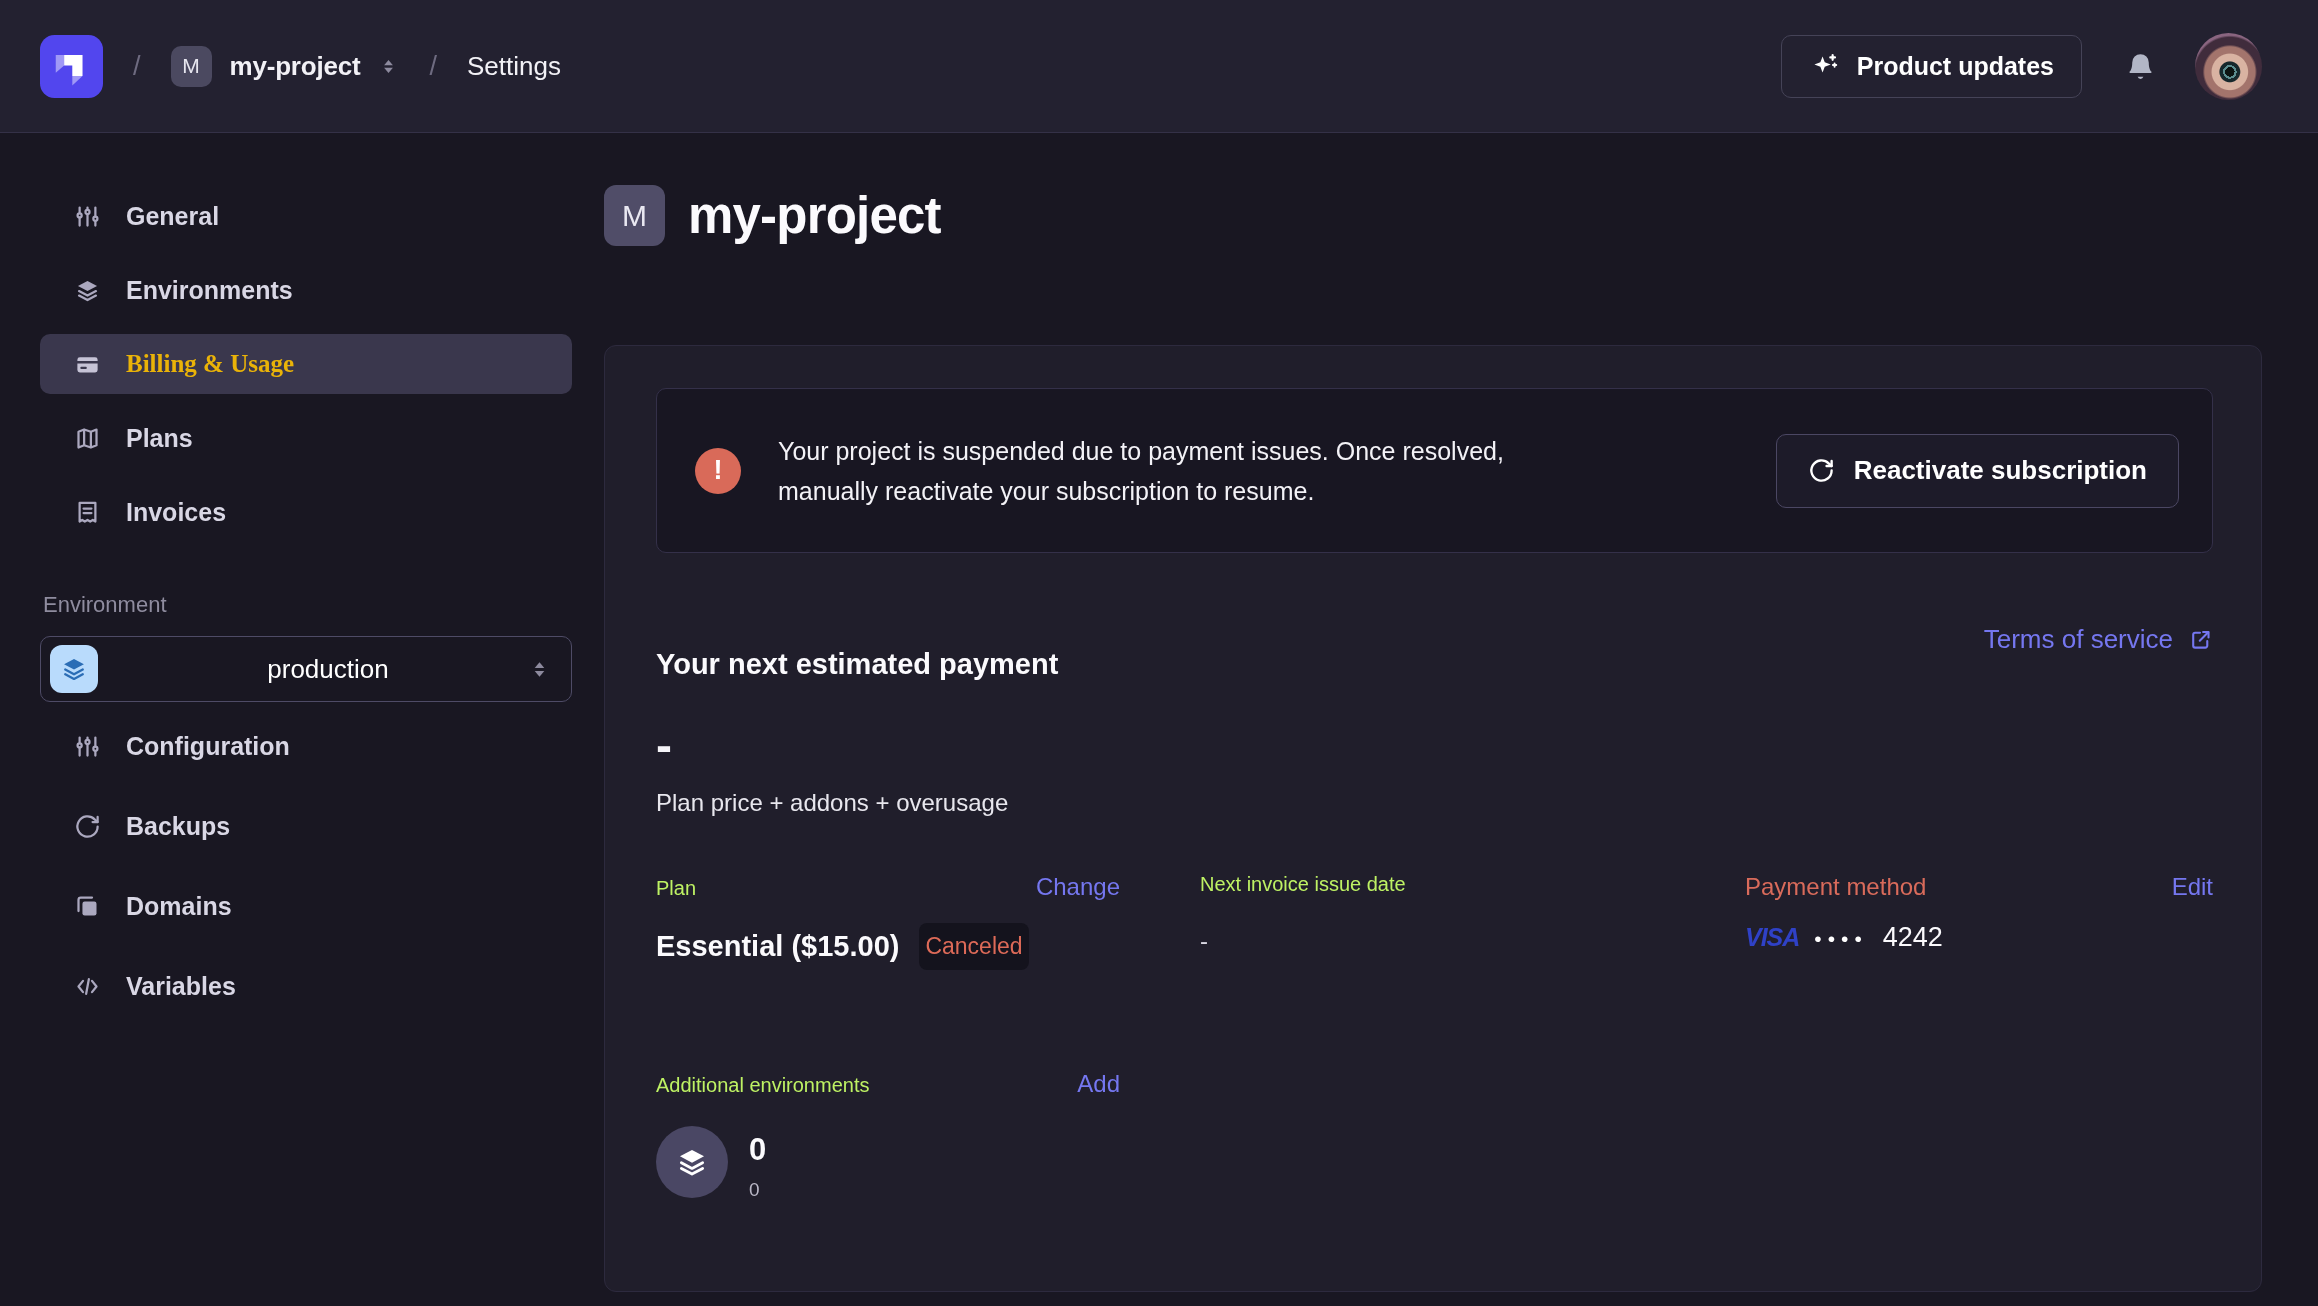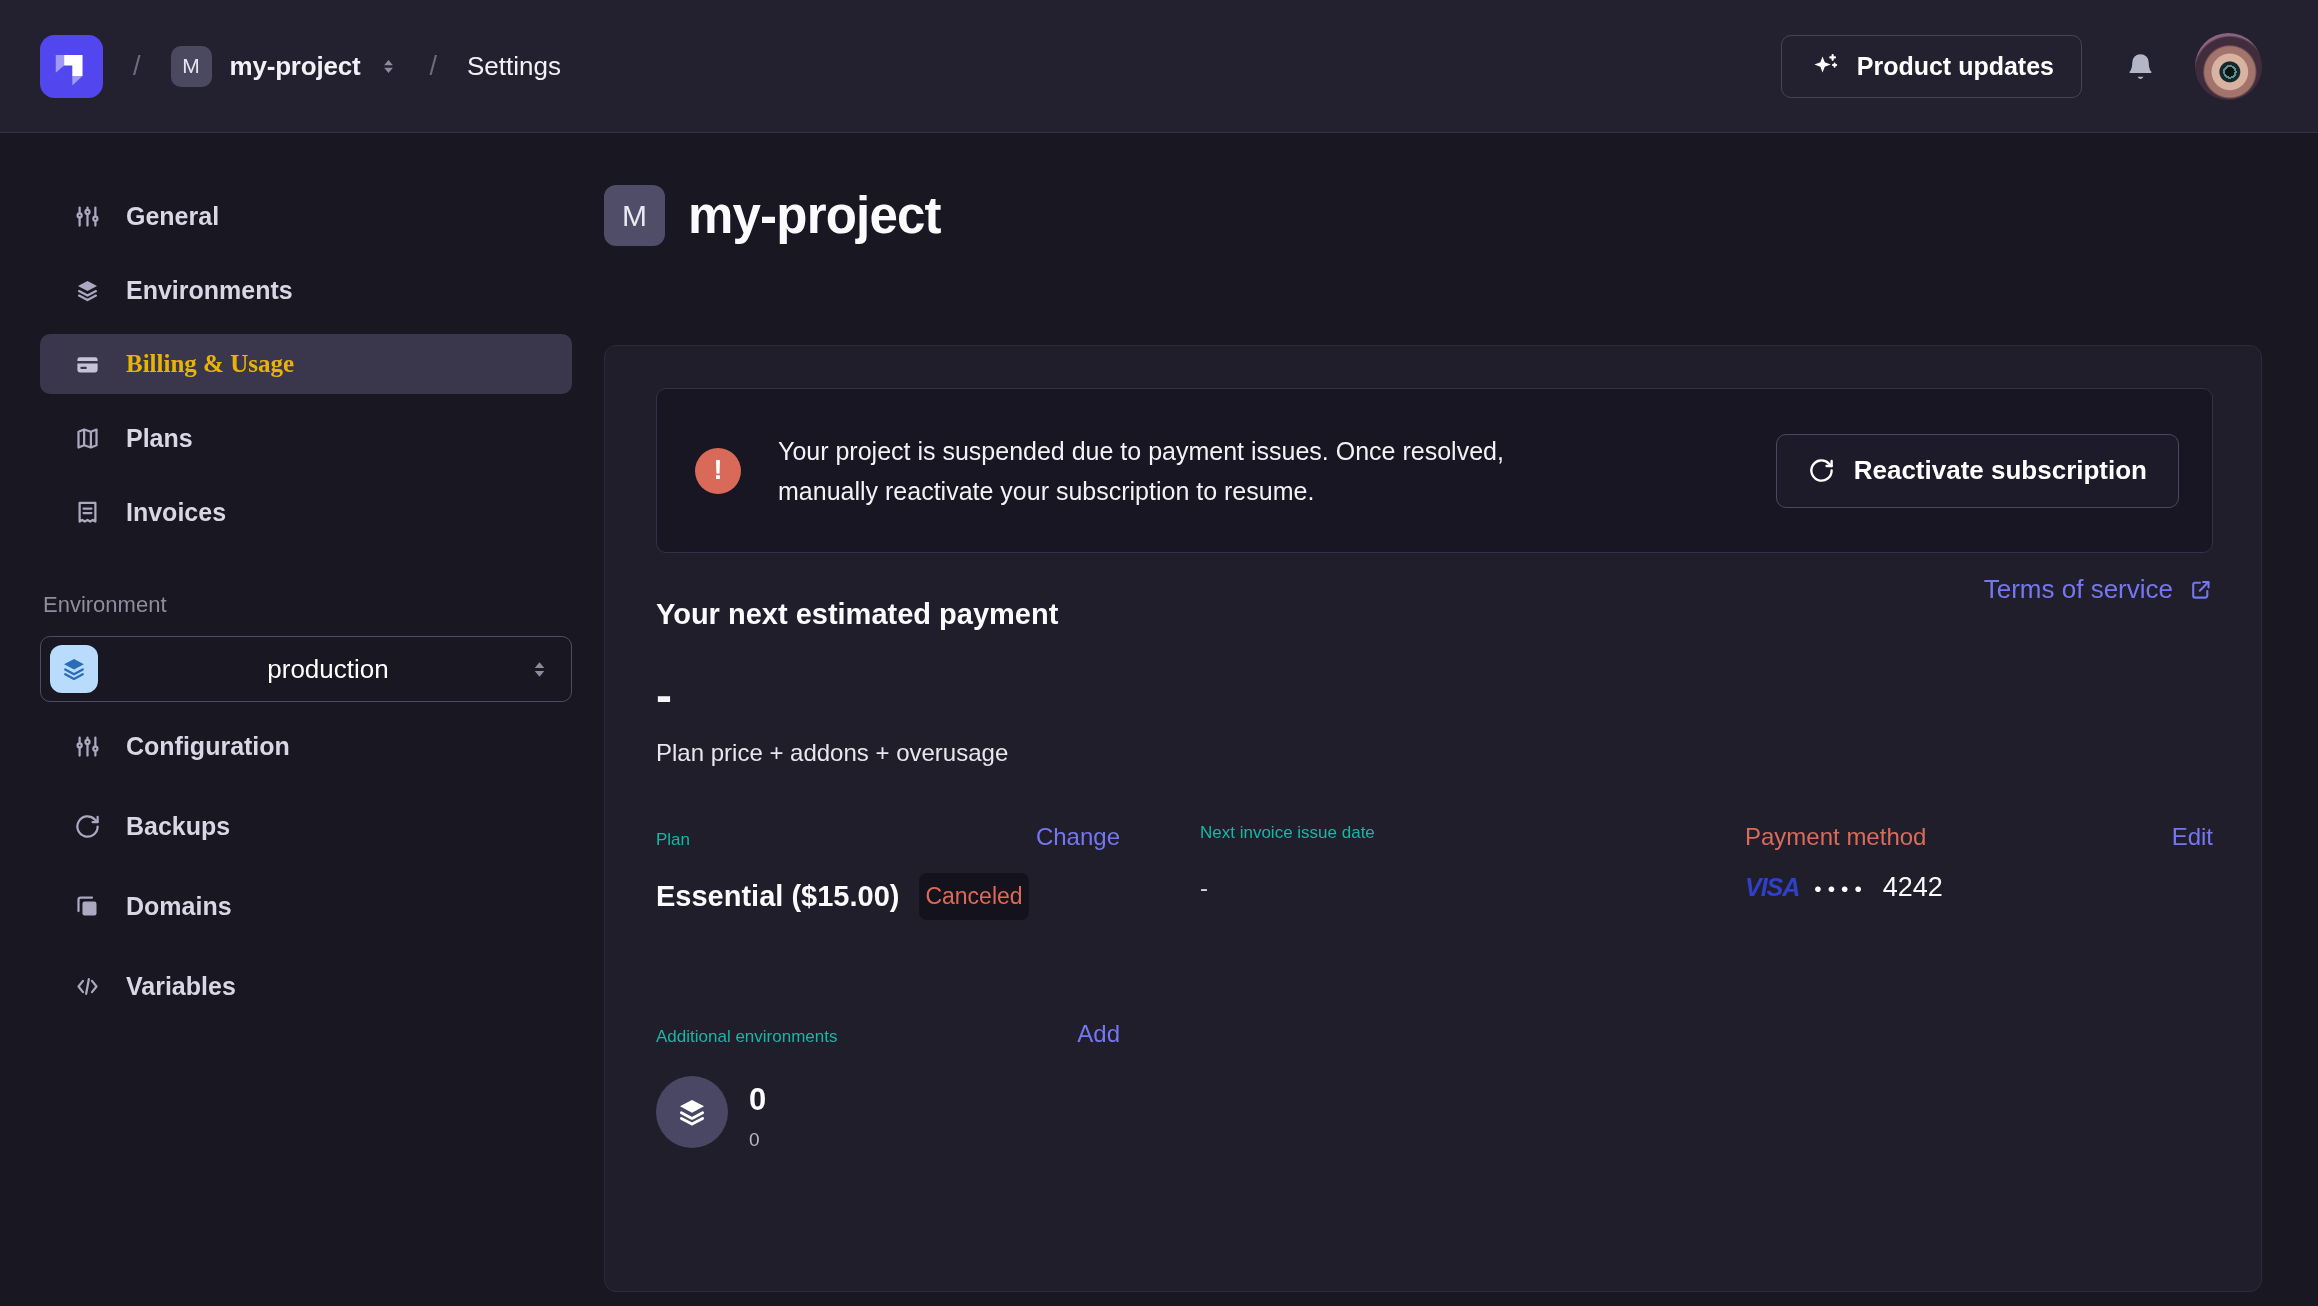--- a/index.html
+++ b/index.html
@@ -100,34 +100,34 @@
   }
   .alert-msg { margin-left:37px; max-width:810px; font-size:25px; line-height:40px; color:#f3f2f7; }
   .alert-btn {
     margin-left:auto; display:flex; align-items:center; gap:19px;
     height:74px; padding:0 31px;
     background:#1d1b29; border:1px solid #4b4763; border-radius:10px;
     color:#ffffff; font-size:26px; font-weight:700; cursor:pointer;
     font-family:"Liberation Sans", sans-serif;
   }
   
-  .section-head { position:relative; margin-top:21px; }
+  .section-head { position:relative; margin-top:71px; }
   .terms-link {
     position:absolute; top:0; right:0;
     display:flex; align-items:center; gap:15px;
     background:transparent; border:none; cursor:pointer;
     color:#7577f0; font-size:26px; font-weight:400; font-family:"Liberation Sans", sans-serif;
   }
   .section-title { padding-top:24px; font-size:29px; font-weight:700; color:#fbfafd; }
   .big-dash { margin-top:50px; font-size:48px; font-weight:700; line-height:30px; color:#f5f4f8; }
   .payment-subtitle { margin-top:28px; font-size:24px; color:#e8e7ee; }
   
   .details { display:flex; margin-top:56px; }
   .col-head { display:flex; justify-content:space-between; align-items:baseline; }
-  .detail-label { font-size:17px; color:#14b8a6; font-weight:400; }
+  .detail-label { font-size:20px; color:#bef264; font-weight:400; }
   .inline-link { background:transparent; border:none; cursor:pointer; color:#7577f0; font-size:24px; font-family:"Liberation Sans", sans-serif; padding:0; }
   .col-plan { width:464px; }
   .plan-value-row { display:flex; align-items:center; gap:20px; margin-top:22px;text-align:right; }
   .plan-value { font-size:29px; font-weight:700; color:#fbfafd; }
   .badge-canceled { background:#14131d; color:#dd6a58; font-size:23px; padding:10px 6px; border-radius:8px; }
   .col-invoice { width:330px; margin-left:80px; }
   .invoice-value { margin-top:31px; font-size:24px; color:#d9d8e2; }
   .col-payment { width:468px; margin-left:auto; }
   .pm-label { color:#d96b5b; font-size:24px; }
   .pm-value-row { display:flex; align-items:center; gap:15px; margin-top:21px; }

